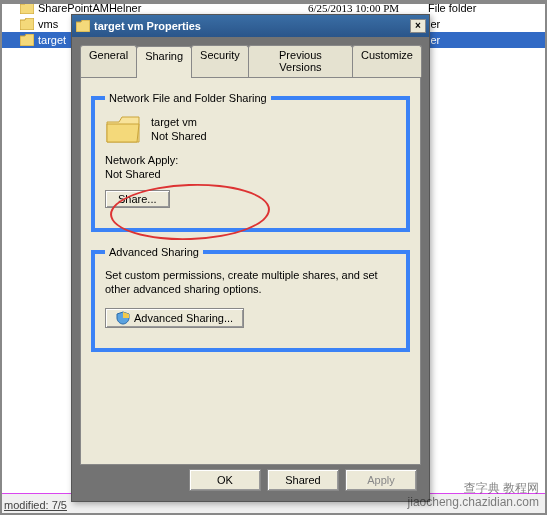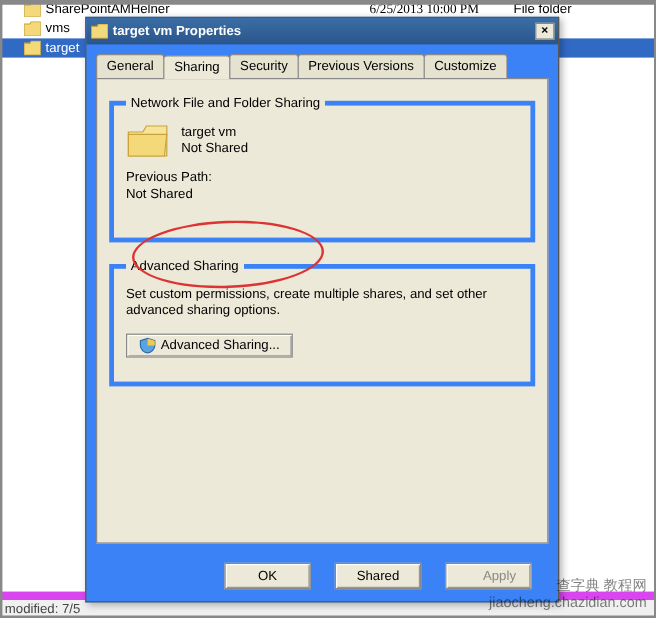--- a/index.html
+++ b/index.html
@@ -20,42 +20,42 @@
       display: flex; align-items: center; height: 16px; padding-left: 20px;
       color: #000;
     }
     .list-row .folder-icon { width: 14px; height: 12px; margin-right: 4px; }
     .list-row.selected { background: #316ac5; color: #fff; }
     .col-name { width: 270px; }
     .col-date { width: 120px; font-family: Liberation Serif, serif; }
     .col-type { width: 90px; }
     .status-bar {
       position: absolute; bottom: 0; left: 0; width: 100%; height: 22px;
-      border-top: 7px solid #d946ef; display: flex; align-items: center; padding-left: 4px;
-      color: #444; background: #f0f0f0;
+      border-top: 1px solid #d946ef; display: flex; align-items: center; padding-left: 4px;
+      color: #444; background: #f0f0f0; text-decoration: underline;
     }
     .dialog {
-      position: absolute; left: 71px; top: 14px; width: 395px; height: 488px;
-      border: 1px solid #555; background: #3b82f6;
+      position: absolute; left: 71px; top: 14px; width: 359px; height: 488px;
+      border: 1px solid #555; background: #737373;
       box-shadow: 2px 2px 6px rgba(0,0,0,0.3);
     }
     .titlebar {
       height: 22px; background: linear-gradient(to bottom, #3a6ea5, #2a558a);
       color: #fff; display: flex; align-items: center; padding-left: 4px;
       font-weight: bold;
     }
     .titlebar .title-icon { width: 14px; height: 12px; margin-right: 4px; }
     .titlebar .title-text { flex: 1; }
     .close-btn {
       width: 16px; height: 14px; background: #ece9d8; border: 1px solid #888;
       color: #000; font-size: 10px; line-height: 12px; text-align: center;
       margin-right: 3px; cursor: default;
     }
     .tab-strip {
-      display: flex; margin: 8px 8px 0 8px; position: relative; z-index: 1;
+      display: flex; margin: 8px 8px 0 8px; position: relative; z-index: 1; text-align: center;
     }
     .tab {
       padding: 3px 8px 4px 8px; border: 1px solid #888; border-bottom: none;
       background: #ece9d8; margin-right: -1px; border-radius: 3px 3px 0 0;
       font-size: 11px; cursor: default;
     }
     .tab.active { background: #ece9d8; position: relative; top: 1px; z-index: 2; }
     .tab:not(.active) { background: #e5e2d0; }
     .tab-panel {
       margin: 0 8px 8px 8px; border: 1px solid #888; background: #ece9d8;
@@ -73,24 +73,24 @@
     button {
       font-family: Tahoma, sans-serif; font-size: 11px;
       border: 1px solid #888; background: #ece9d8;
       padding: 2px 12px; box-shadow: inset 1px 1px 0 #fff, inset -1px -1px 0 #999;
       cursor: default;
     }
     .adv-desc { margin-bottom: 12px; line-height: 14px; }
     .adv-btn { display: flex; align-items: center; gap: 4px; padding: 2px 10px; }
     .shield-icon { width: 14px; height: 14px; }
     .buttons-row {
-      position: absolute; bottom: 10px; right: 22px; display: flex; gap: 20px;
+      position: absolute; bottom: 10px; right: 12px; display: flex; gap: 6px;
     }
     .buttons-row button { width: 72px; height: 22px; }
-    .buttons-row button.disabled { color: #888; text-align: right; }
+    .buttons-row button.disabled { color: #888; }
     .ellipse {
       position: absolute; border: 2px solid #d33; border-radius: 50%;
       width: 160px; height: 56px; left: 110px; top: 184px; pointer-events: none;
       transform: rotate(-2deg);
     }
     .watermark {
       position: absolute; bottom: 6px; right: 8px; color: rgba(0,0,0,0.5);
       font-size: 12px; text-align: right; line-height: 14px;
     }
     .outer-border{position:absolute;inset:0;border:2px solid #888;border-top-width:4px;pointer-events:none;}
@@ -152,22 +152,23 @@
       <div class="share-info">
         <svg class="big-folder" viewBox="0 0 36 30">
             <path d="M2 8 L14 8 L17 3 L34 3 L34 28 L2 28 Z" fill="#f8e39a" stroke="#caa43a"></path>
             <path d="M2 10 L34 10 L32 28 L2 28 Z" fill="#f4d97a" stroke="#caa43a"></path>
           </svg>
         <div class="share-text">
           <div>target vm</div>
           <div>Not Shared</div>
         </div>
       </div>
-      <div class="net-path-label">Previous Path:</div>
+      <div class="net-path-label">Network Apply:</div>
       <div class="net-path-val">Not Shared</div>
+      <button>Share...</button>
     </fieldset>
 
     <fieldset>
       <legend>Advanced Sharing</legend>
       <div class="adv-desc">Set custom permissions, create multiple shares, and set other advanced sharing options.</div>
       <button class="adv-btn">
         <svg class="shield-icon" viewBox="0 0 14 14">
             <path d="M7 1 L13 3 L13 7 C13 10 10 13 7 13 C4 13 1 10 1 7 L1 3 Z" fill="#5aa2e0" stroke="#2a6aa8"></path>
             <path d="M7 1 L13 3 L13 7 L7 7 Z" fill="#f2c94c"></path>
           </svg>

